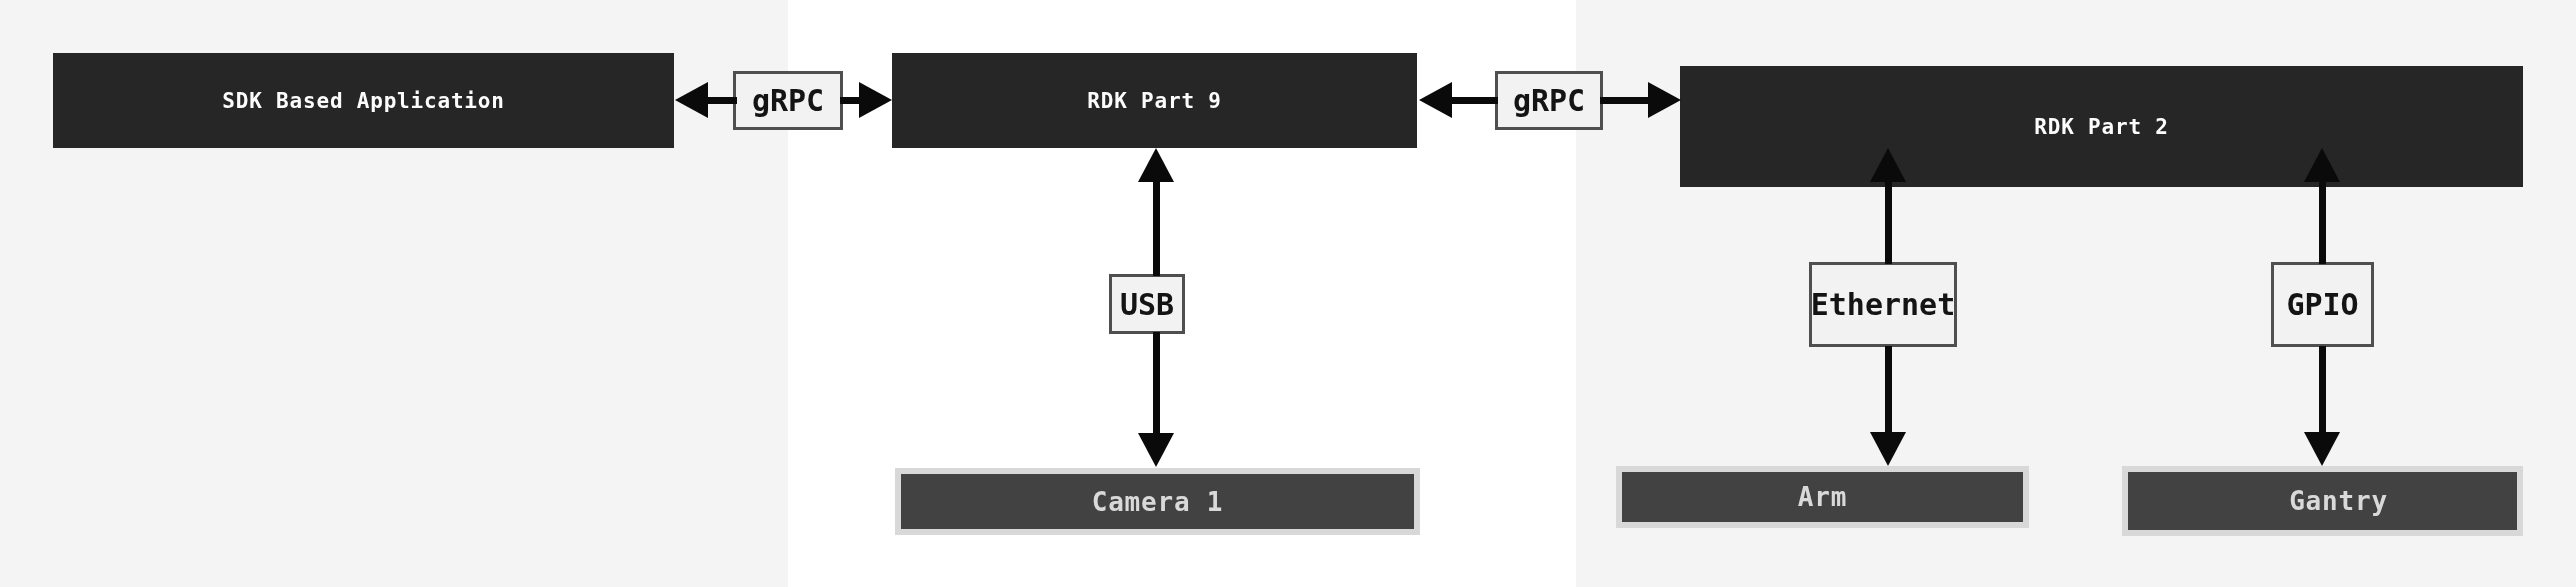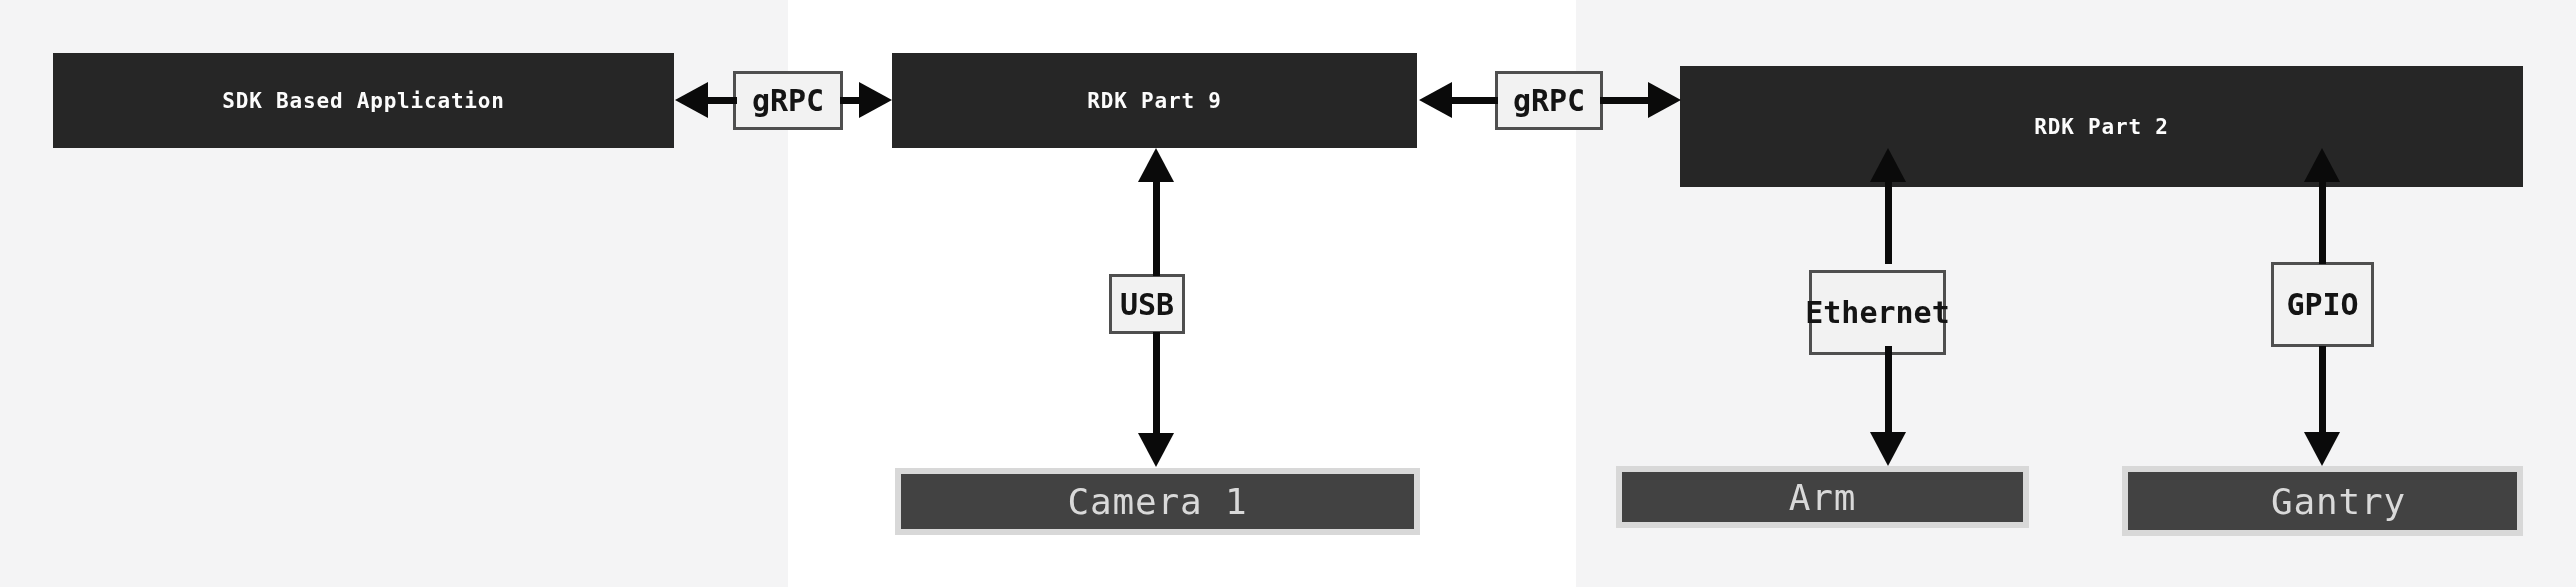--- a/index.html
+++ b/index.html
@@ -28,30 +28,30 @@
     position:absolute;box-sizing:border-box;
     background:var(--label_fill,#f2f2f2);
     border:3.3px solid var(--label_border,#4f4f4f);
     color:var(--label_text,#141414);
     display:flex;align-items:center;justify-content:center;
     font-weight:bold;font-size:30px;
   }
   .l-grpc1{left:733px; top:71px; width:110px;height:59px;}
   .l-grpc2{left:1495px;top:71px; width:108px;height:59px;}
   .l-usb  {left:1109px;top:274px;width:76px;height:60px;}
-  .l-eth  {left:1809px;top:270px;width:137px;height:85px;}
+  .l-eth  {left:1809px;top:262px;width:148px;height:85px;}
   .l-gpio {left:2271px;top:262px;width:103px;height:85px;}
   
   .dev{
     position:absolute;box-sizing:border-box;
     background:var(--device_fill,#424242);
     border:6.6px solid var(--device_border,#d8d8d8);
     color:var(--device_text,#d9d9d9);
     display:flex;align-items:center;justify-content:center;
-    font-weight:normal;font-size:36px;letter-spacing:0.8px;
+    font-weight:bold;font-size:26px;letter-spacing:0.8px;
   }
   .d-cam{left:895px;top:468px;width:525px;height:67px;}
   .d-arm{left:1616px;top:466px;width:413px;height:62px;}
   .d-gan{left:2122px;top:466px;width:401px;height:70px;padding-left:32px;}
   
   .shaft{position:absolute;background:var(--arrow,#0a0a0a);}
   .head{position:absolute;width:0;height:0;}
   .head.w{border-top:18px solid transparent;border-bottom:18px solid transparent;border-right:33px solid var(--arrow,#0a0a0a);}
   .head.e{border-top:18px solid transparent;border-bottom:18px solid transparent;border-left:33px solid var(--arrow,#0a0a0a);}
   .head.n{border-left:18px solid transparent;border-right:18px solid transparent;border-bottom:34px solid var(--arrow,#0a0a0a);}

